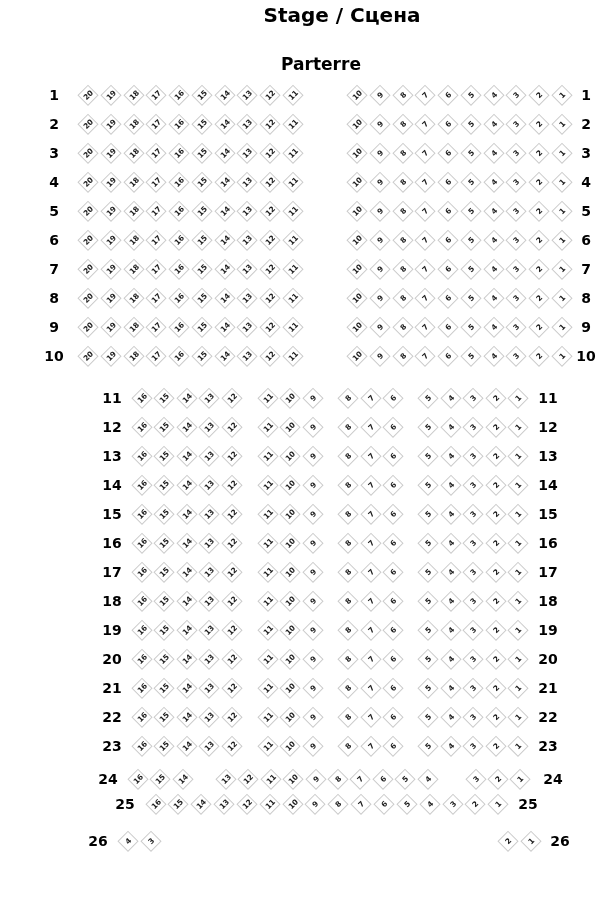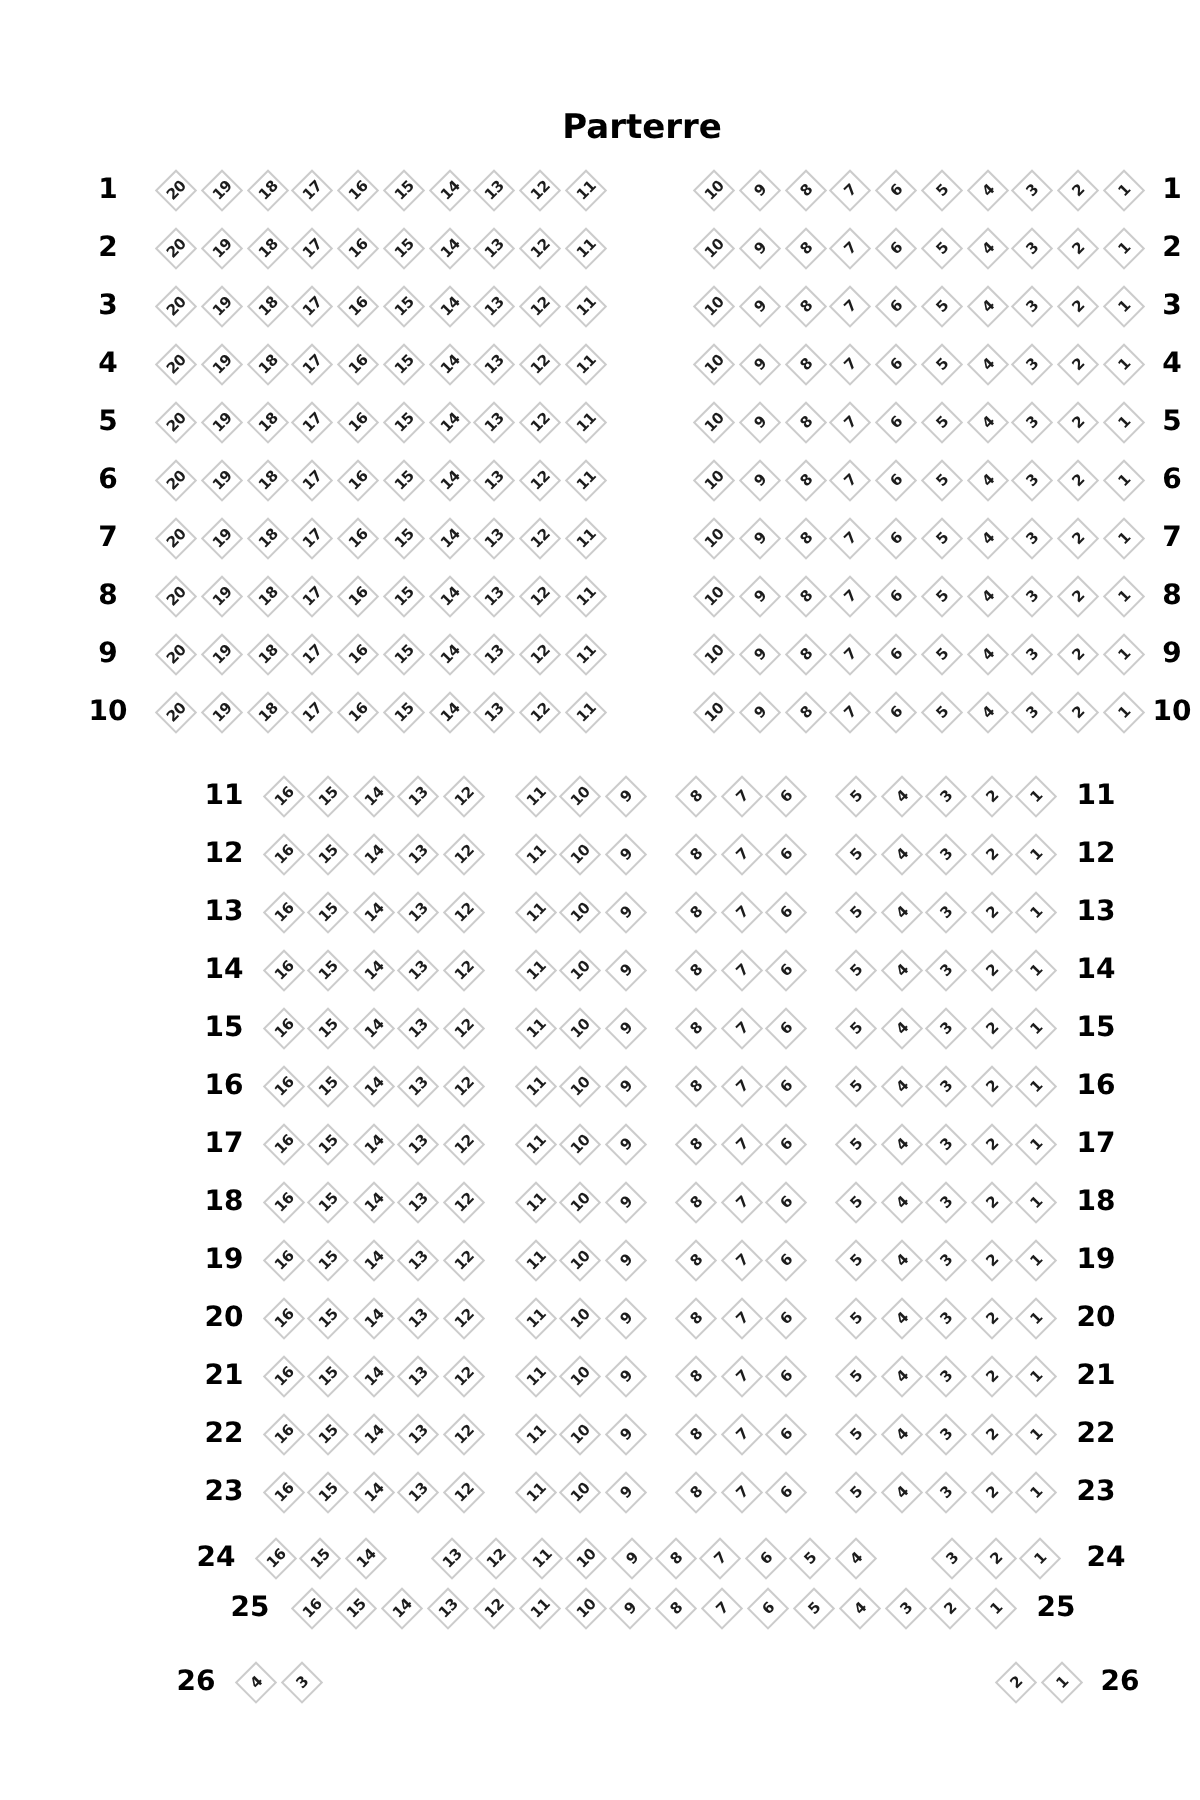--- a/index.html
+++ b/index.html
@@ -16,20 +16,21 @@
         transform:translate(-50%,-50%) rotate(45deg);cursor:pointer;}
   .seat-num{position:absolute;left:0;top:0;right:0;bottom:0;
         display:flex;align-items:center;justify-content:center;
         transform:rotate(-90deg);
         font-size:7.5px;font-weight:600;color:#1c1c1c;letter-spacing:-0.3px;line-height:1;}
 </style>
 </head>
 <body>
 
 <div id="stage">
+  <div class="title" style="left:342px;top:15px">Stage / Сцена</div>
   <div class="subtitle" style="left:321px;top:64px">Parterre</div>
 
 <div class="row-label" style="left: 54px; top: 95px; color: rgb(0, 0, 0);">1</div>
     <div class="row-label" style="left: 586px; top: 95px; color: rgb(0, 0, 0);">1</div>
     <div class="seat" style="left: 88px; top: 95px; border-color: rgb(204, 204, 204); background: rgb(255, 255, 255);">
       <span class="seat-num" style="color: rgb(28, 28, 28);">20</span>
     </div>
     <div class="seat" style="left: 110.78px; top: 95px; border-color: rgb(204, 204, 204); background: rgb(255, 255, 255);">
       <span class="seat-num" style="color: rgb(28, 28, 28);">19</span>
     </div>

